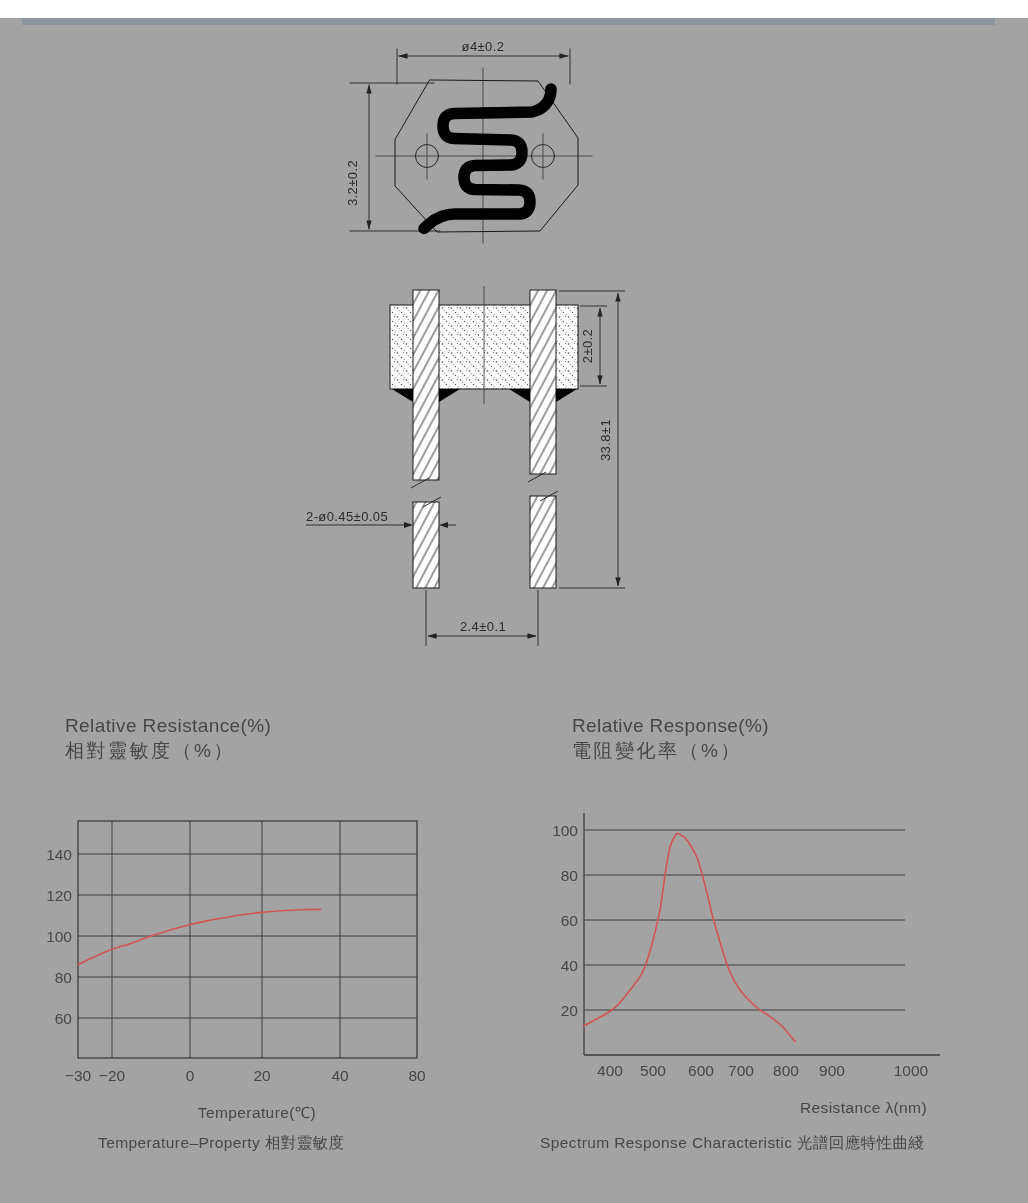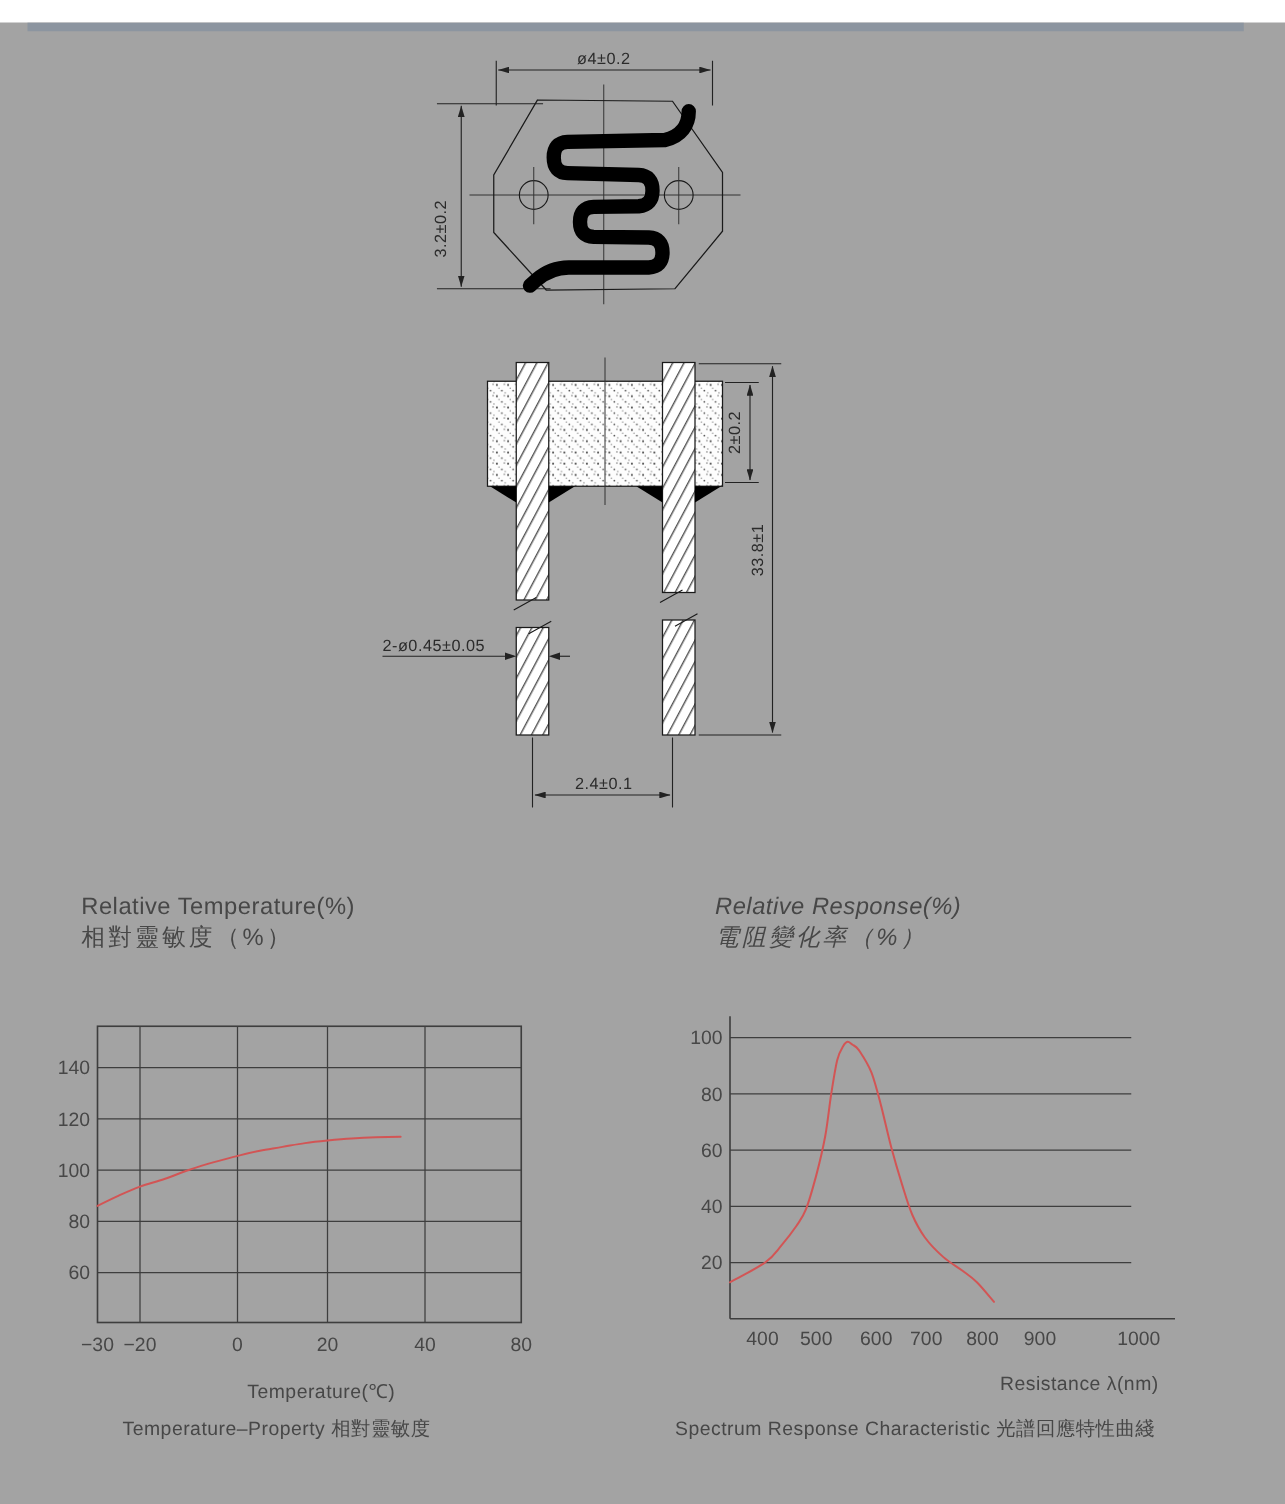--- a/index.html
+++ b/index.html
@@ -166,24 +166,24 @@
           <text x="741.0" y="1058" text-anchor="middle" font-size="15.5" fill="#474747">700</text>
           <text x="786.0" y="1058" text-anchor="middle" font-size="15.5" fill="#474747">800</text>
           <text x="832.0" y="1058" text-anchor="middle" font-size="15.5" fill="#474747">900</text>
           <text x="911.0" y="1058" text-anchor="middle" font-size="15.5" fill="#474747">1000</text>
         </g>
         <path d="M584.0,1007.8C588.7,1005.1 605.3,996.9 612.1,992.0C619.0,987.1 620.9,983.4 625.0,978.5C629.2,973.6 633.8,967.6 637.1,962.8C640.4,957.9 642.2,956.0 644.8,949.3C647.5,942.5 650.4,932.0 653.0,922.3C655.6,912.5 658.2,901.6 660.2,890.8C662.2,879.9 663.4,867.1 665.0,857.0C666.6,846.9 668.2,836.4 669.8,830.0C671.4,823.6 673.2,821.2 674.6,818.8C676.0,816.3 676.8,815.6 678.0,815.4C679.2,815.2 680.3,816.5 681.8,817.6C683.3,818.8 684.5,818.4 687.1,822.1C689.6,825.9 694.2,832.6 697.2,840.1C700.1,847.6 702.4,857.2 705.0,867.1C707.6,877.1 710.2,889.3 713.0,899.8C715.8,910.3 719.0,921.1 721.8,930.1C724.6,939.1 726.8,946.8 729.8,953.8C732.8,960.7 735.7,966.1 739.8,971.8C743.9,977.4 749.4,983.0 754.5,987.5C759.6,992.0 765.8,995.4 770.3,998.8C774.8,1002.1 777.3,1003.6 781.5,1007.8C785.7,1011.9 792.9,1020.9 795.2,1023.5" fill="none" stroke="#d25555" stroke-width="1.6" stroke-linecap="round"></path>
       </g>
   </svg>
 
   <div class="abs chart-title" style="left:65px;top:695px;">
-    <div>Relative Temperature(%)</div>
+    <div>Relative Resistance(%)</div>
     <div class="zh">相對靈敏度（%）</div>
   </div>
-  <div class="abs chart-title" style="left:572px;top:695px;font-style:italic;">
+  <div class="abs chart-title" style="left:572px;top:695px;">
     <div>Relative Response(%)</div>
     <div class="zh">電阻變化率（%）</div>
   </div>
 
   <div class="abs axis-caption" style="left:78px;top:1083px;width:358px;text-align:center;">Temperature(℃)</div>
   <div class="abs axis-caption" style="left:584px;top:1081px;width:343px;text-align:right;">Resistance λ(nm)</div>
 
   <div class="abs chart-caption" style="left:98px;top:1115px;">Temperature–Property 相對靈敏度</div>
   <div class="abs chart-caption" style="left:540px;top:1115px;text-align:center;">Spectrum Response Characteristic 光譜回應特性曲綫</div>
 </div>

